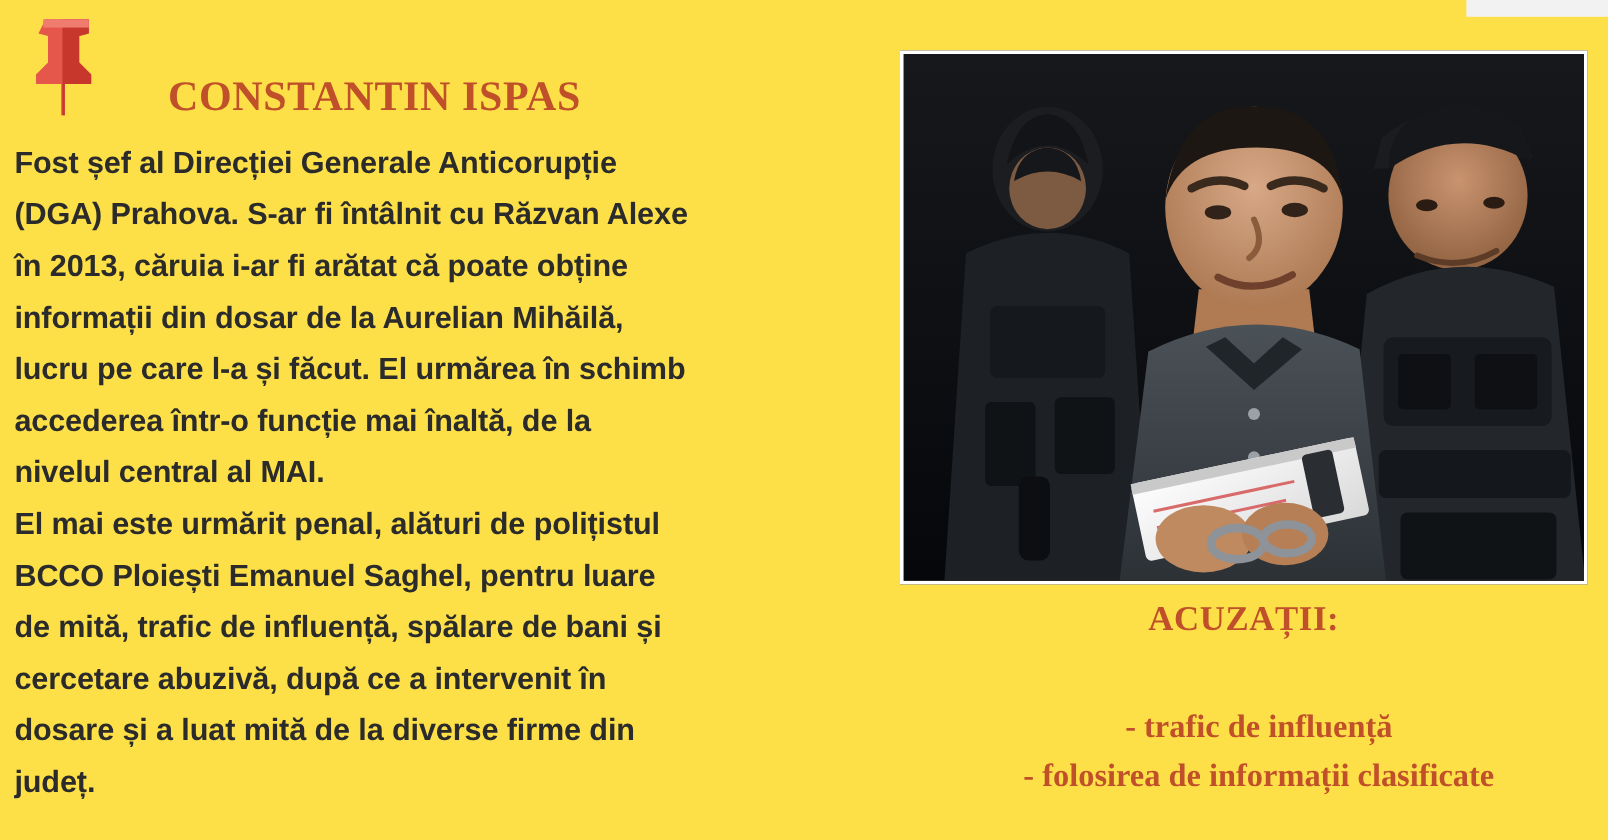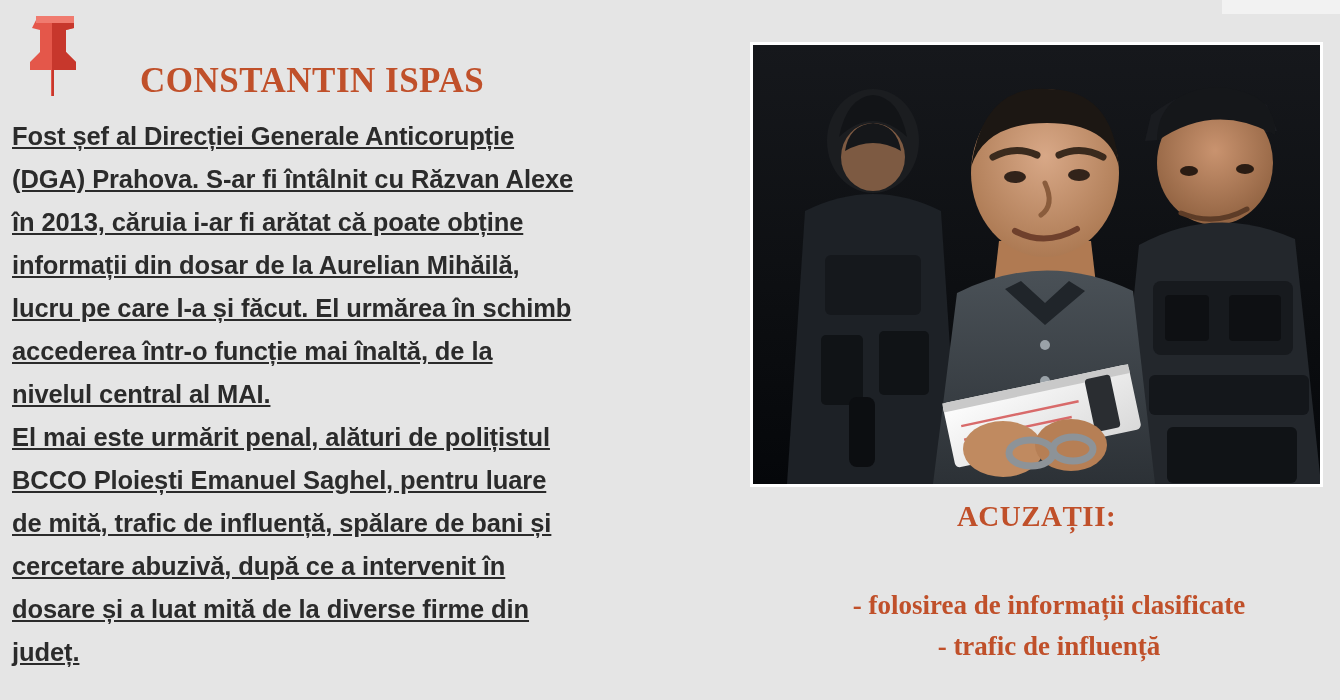--- a/index.html
+++ b/index.html
@@ -4,21 +4,21 @@
 <style>
   html, body {
     margin: 0;
     padding: 0;
     background: #ffffff;
   }
   #page {
     position: relative;
     width: 1340px;
     height: 700px;
-    background: #e5e5e5;
+    background: #fde047;
     overflow: hidden;
     font-family: "Liberation Sans", sans-serif;
   }
 
   
   .pin-icon {
     position: absolute;
     left: 18px;
     top: 8px;
     width: 70px;
@@ -43,21 +43,20 @@
   }
   .body-text {
     font-family: "Liberation Sans", sans-serif;
     font-size: 25.5px;
     line-height: 43px;
     color: #2b2b2b;
     font-weight: 600;
     margin: 0;
     white-space: pre-line;
     letter-spacing: -0.1px;
-    text-decoration: underline;
   }
 
   
   .right-col {
     position: absolute;
     left: 750px;
     top: 0;
     width: 590px;
     height: 672px;
   }
@@ -240,18 +239,18 @@
 
           <ellipse cx="278" cy="408" rx="22" ry="13" fill="none" stroke="#8d9398" stroke-width="7"></ellipse>
           <ellipse cx="320" cy="404" rx="20" ry="12" fill="none" stroke="#8d9398" stroke-width="7"></ellipse>
         </g>
       </svg>
     </div>
 
     <div class="accusations-title">ACUZAȚII:</div>
 
     <div class="accusations-list">
+      <div class="accusation-item">- trafic de influență</div>
       <div class="accusation-item">- folosirea de informații clasificate</div>
-      <div class="accusation-item">- trafic de influență</div>
     </div>
 
   </div>
 </div>
 
 </body></html>

